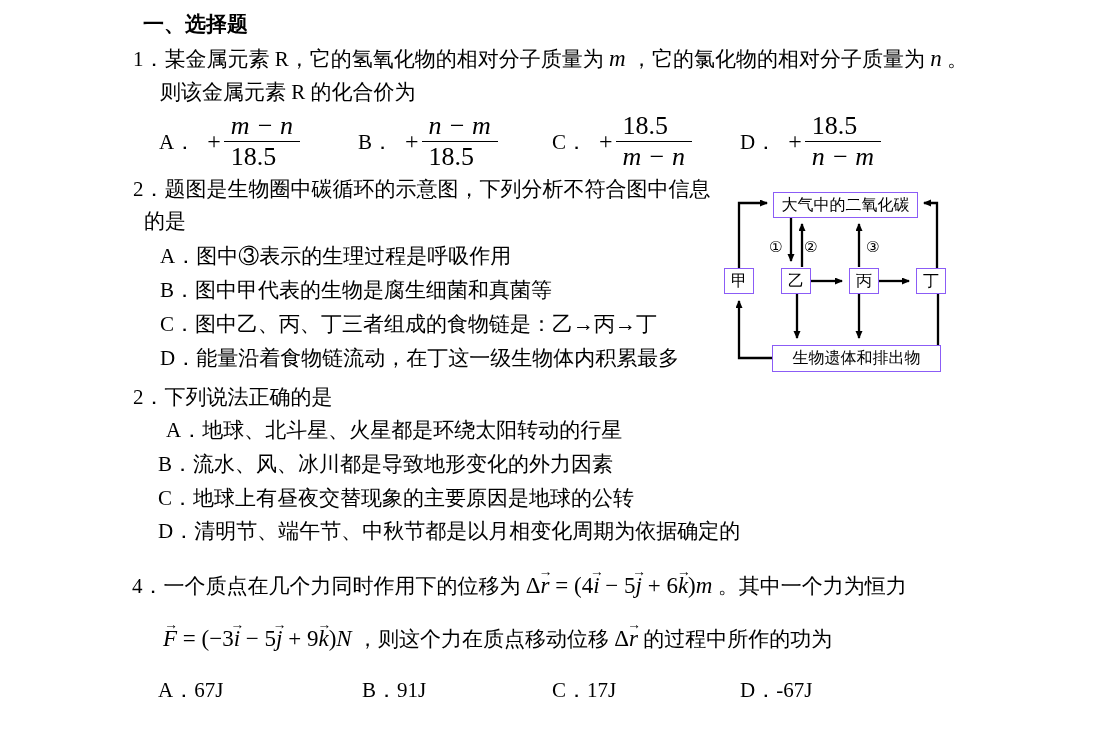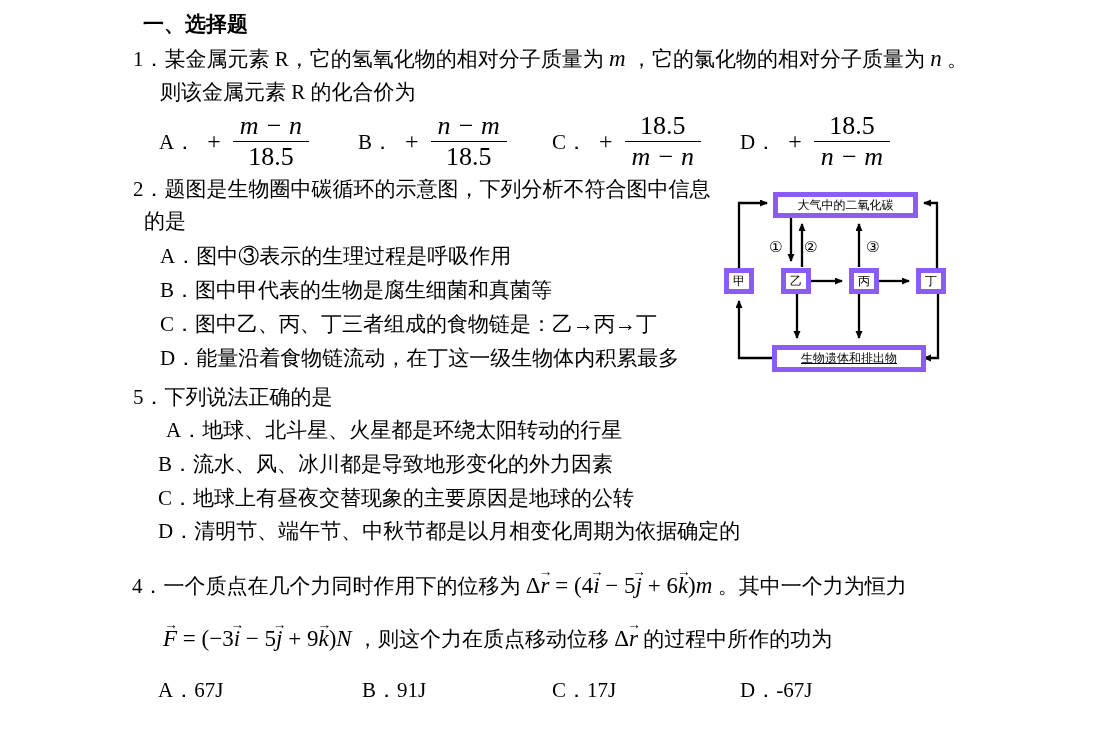--- a/index.html
+++ b/index.html
@@ -25,48 +25,47 @@
     position:absolute;
     display:flex;
     align-items:center;
     white-space:nowrap;
     font-size:21px;
   }
   .q1option .plus { font-size:24px; margin:0 1px 0 12px; }
   .frac {
     display:inline-flex;
     flex-direction:column;
-    text-align:center;
     font-size:26px;
     line-height:1.08;
-    margin-left:11px;
+    margin-left:2px;
   }
   .frac .num { border-bottom:1.6px solid #000; padding:0 7px 1px; }
   .frac .den { padding:1px 7px 0; }
   
   .vec { position:relative; display:inline-block; }
   .vec .vec-arrow {
     position:absolute;
     left:58%;
     top:-0.62em;
     transform:translateX(-50%);
     font-size:0.6em;
     font-style:normal;
   }
   
   .diagram { position:absolute; left:710px; top:185px; width:300px; height:196px; }
   .diagram svg { position:absolute; left:0; top:0; }
   .dbox {
     position:absolute;
-    border:5px solid #8b5cf6;
+    border:1px solid #8b5cf6;
     background:#fff;
     display:flex;
     align-items:center;
     justify-content:center;
-    font-size:12px;
+    font-size:16px;
     white-space:nowrap;
     text-align:right;
   }
   .dlabel {
     position:absolute;
     font-size:15px;
     font-family:"DejaVu Sans","Liberation Sans",sans-serif;
   }
 </style>
 </head>
@@ -138,27 +137,27 @@
       <path d="M149,109 V153" marker-end="url(#ah)"></path>
       <path d="M228,109 V173 H214" marker-end="url(#ah)"></path>
       <path d="M62,173 H29 V116" marker-end="url(#ah)"></path>
     </g>
   </svg>
   <div class="dbox" style="left:63px; top:7px; width:145px; height:26px;">大气中的二氧化碳</div>
   <div class="dbox" style="left:14px; top:83px; width:30px; height:26px;">甲</div>
   <div class="dbox" style="left:71px; top:83px; width:30px; height:26px;">乙</div>
   <div class="dbox" style="left:139px; top:83px; width:30px; height:26px;">丙</div>
   <div class="dbox" style="left:206px; top:83px; width:30px; height:26px;">丁</div>
-  <div class="dbox" style="left:62px; top:160px; width:154px; height:27px;text-decoration:underline;">生物遗体和排出物</div>
+  <div class="dbox" style="left:62px; top:160px; width:169px; height:27px;">生物遗体和排出物</div>
   <div class="dlabel" style="left:59px; top:53px;">①</div>
   <div class="dlabel" style="left:94px; top:53px;">②</div>
   <div class="dlabel" style="left:156px; top:53px;">③</div>
 </div>
 
-<div class="line" style="left:133px; top:384px;">5．下列说法正确的是</div>
+<div class="line" style="left:133px; top:384px;">2．下列说法正确的是</div>
 <div class="line" style="left:158px; top:417px;margin-left:8px;">A．地球、北斗星、火星都是环绕太阳转动的行星</div>
 <div class="line" style="left:158px; top:451px;">B．流水、风、冰川都是导致地形变化的外力因素</div>
 <div class="line" style="left:158px; top:485px;">C．地球上有昼夜交替现象的主要原因是地球的公转</div>
 <div class="line" style="left:158px; top:518px;">D．清明节、端午节、中秋节都是以月相变化周期为依据确定的</div>
 
 <div class="line" style="left:132px; top:572px;">
   <span>4．一个质点在几个力同时作用下的位移为 </span><span class="fm">Δ</span><span class="vec fm"><span class="vec-arrow">→</span><span class="it">r</span></span><span class="fm"> = (4</span><span class="vec fm"><span class="vec-arrow">→</span><span class="it">i</span></span><span class="fm"> − 5</span><span class="vec fm"><span class="vec-arrow">→</span><span class="it">j</span></span><span class="fm"> + 6</span><span class="vec fm"><span class="vec-arrow">→</span><span class="it">k</span></span><span class="fm">)</span><span class="fm it">m</span><span> 。其中一个力为恒力</span>
 </div>
 <div class="line" style="left:163px; top:625px;">
   <span class="vec fm"><span class="vec-arrow">→</span><span class="it">F</span></span><span class="fm"> = (−3</span><span class="vec fm"><span class="vec-arrow">→</span><span class="it">i</span></span><span class="fm"> − 5</span><span class="vec fm"><span class="vec-arrow">→</span><span class="it">j</span></span><span class="fm"> + 9</span><span class="vec fm"><span class="vec-arrow">→</span><span class="it">k</span></span><span class="fm">)</span><span class="fm it">N</span><span> ，则这个力在质点移动位移 </span><span class="fm">Δ</span><span class="vec fm"><span class="vec-arrow">→</span><span class="it">r</span></span><span> 的过程中所作的功为</span>

